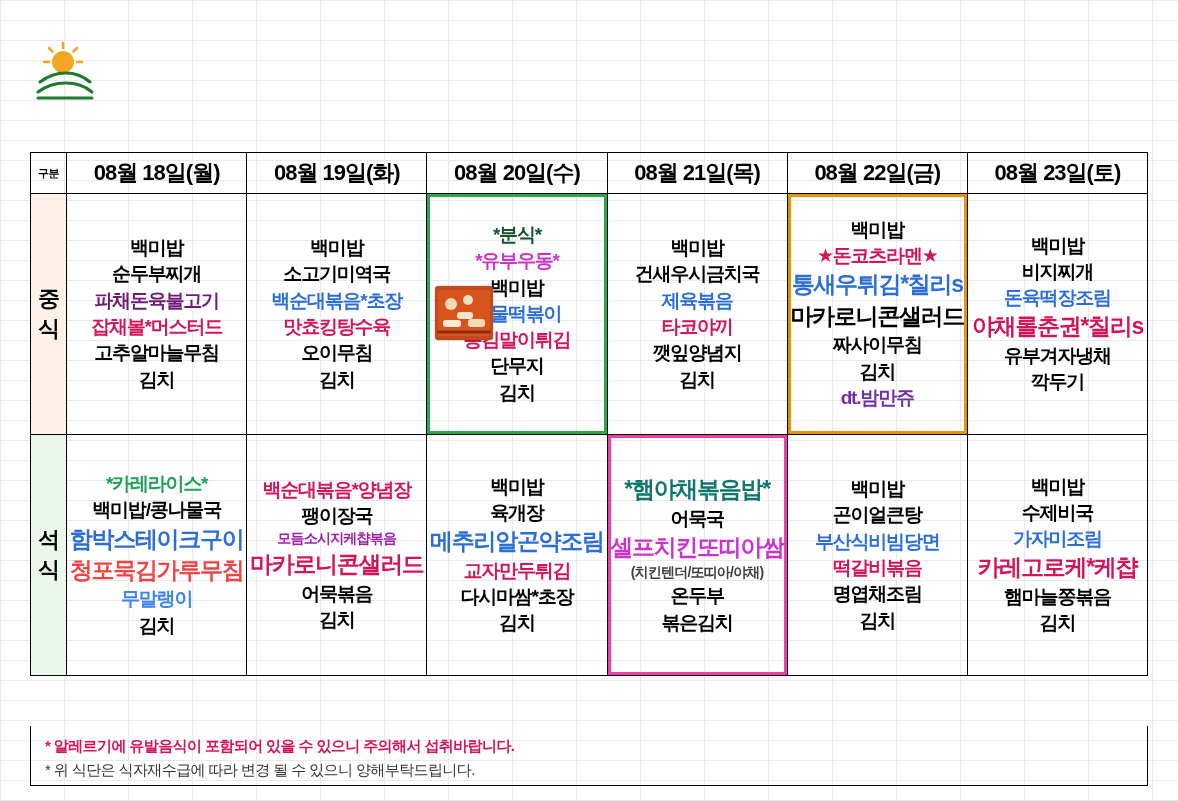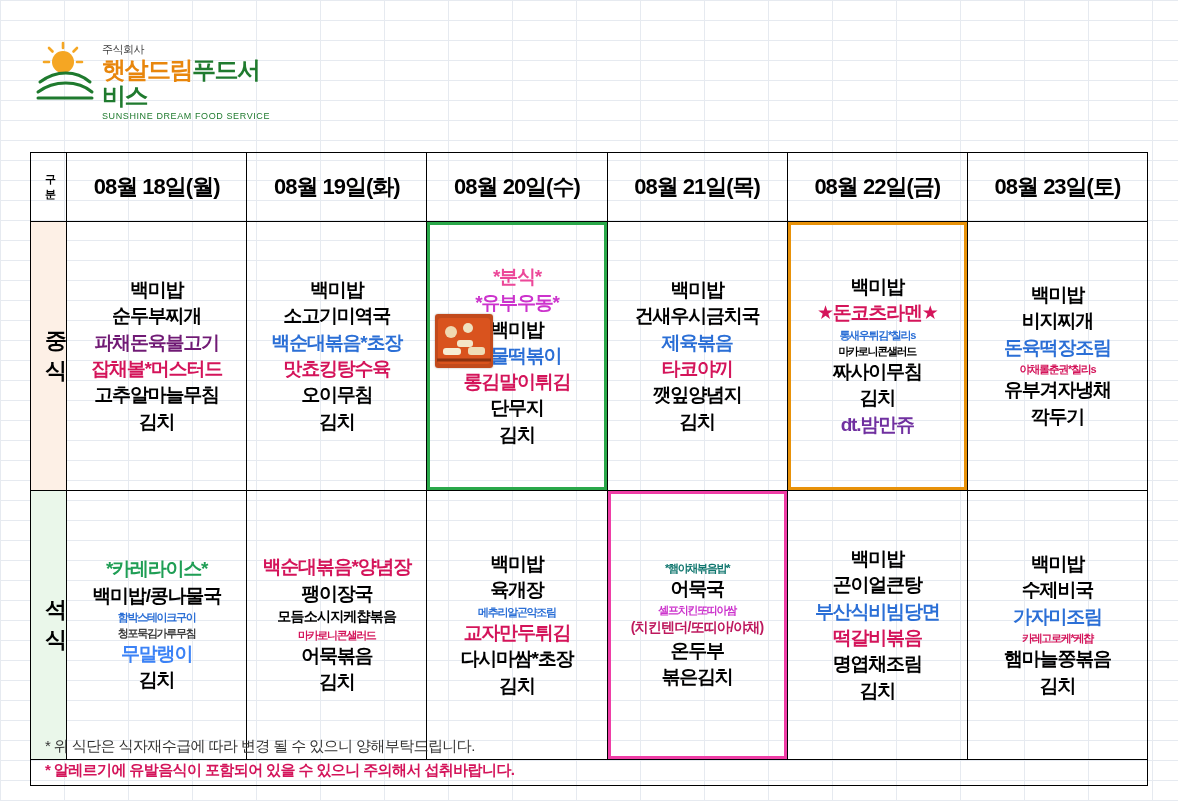--- a/index.html
+++ b/index.html
@@ -55,21 +55,21 @@
   table.menu{
     position:absolute;left:30px;top:152px;
     border-collapse:collapse;
     table-layout:fixed;
     width:1118px;
   }
   table.menu td, table.menu th{
     border:1px solid #000;
     text-align:center;
     vertical-align:middle;
-    padding:14px;
+    padding:0;
   }
   .col-label{width:36px;}
   .col-day{width:180px;}
 
   thead th{
     height:40px;
     font-size:22px;font-weight:bold;color:#000;
     letter-spacing:-1px;
   }
   thead th.gubun{
@@ -88,21 +88,21 @@
     position:relative;
   }
   td.cell .stack{
     display:flex;flex-direction:column;align-items:center;justify-content:flex-start;
     gap:2px;
   }
   .item{
     font-size:19px;font-weight:bold;letter-spacing:-1.2px;line-height:1.28;
     white-space:nowrap;
   }
-  .item.sm{font-size:11px;letter-spacing:-1.3px;}
+  .item.sm{font-size:23px;letter-spacing:-1.3px;}
   .item.xs{font-size:14px;letter-spacing:-0.8px;}
 
   
   td.hl-green{box-shadow:inset 0 0 0 3px #2aa84a;}
   td.hl-orange{box-shadow:inset 0 0 0 3px #e8920a;}
   td.hl-pink{box-shadow:inset 0 0 0 3px #ef3ea6;}
 
   
   .food-photo{
     position:absolute;left:8px;top:92px;width:58px;height:54px;
@@ -138,25 +138,20 @@
           <line x1="33" y1="7" x2="33" y2="12"></line>
           <line x1="19" y1="12" x2="22.5" y2="15.5"></line>
           <line x1="47" y1="12" x2="43.5" y2="15.5"></line>
           <line x1="14" y1="26" x2="19" y2="26"></line>
           <line x1="52" y1="26" x2="47" y2="26"></line>
         </g>
         <path d="M10 46 C26 34 46 34 60 46" stroke="#1f7a2e" stroke-width="3" fill="none" stroke-linecap="round"></path>
         <path d="M8 56 C24 44 48 44 62 56" stroke="#1f7a2e" stroke-width="3" fill="none" stroke-linecap="round"></path>
         <path d="M8 62 L62 62" stroke="#1f7a2e" stroke-width="3" fill="none" stroke-linecap="round"></path>
       </svg>
-      <div class="logo-text">
-        <div class="logo-corp">주식회사</div>
-        <div class="logo-main"><span class="o">햇살드림</span><span class="g">푸드</span><span class="g">서비스</span></div>
-        <div class="logo-sub">SUNSHINE DREAM FOOD SERVICE</div>
-      </div>
     </div>
   </div>
 
   <table class="menu">
     <colgroup>
       <col class="col-label">
       <col class="col-day">
         <col class="col-day">
         <col class="col-day">
       <col class="col-day">
@@ -205,21 +200,21 @@
                 <rect width="58" height="54" fill="#c24a1c"></rect>
                 <rect x="3" y="4" width="52" height="46" rx="3" fill="#d9531e"></rect>
                 <circle cx="16" cy="18" r="6" fill="#f0d8b0"></circle>
                 <circle cx="33" cy="14" r="5" fill="#efe2c0"></circle>
                 <rect x="22" y="26" width="16" height="7" rx="3" fill="#f3e6c8"></rect>
                 <rect x="8" y="34" width="18" height="7" rx="3" fill="#f6edd4"></rect>
                 <rect x="33" y="33" width="17" height="8" rx="3" fill="#efdcb6"></rect>
                 <path d="M2 46 L56 46" stroke="#8c3210" stroke-width="3"></path>
               </svg></div>
             <div class="stack">
-              <div class="item" style="color: #ec4899; text-align: right;">*분식*</div>
+              <div class="item" style="color: #14532d; text-align: right;">*분식*</div>
               <div class="item" style="color: rgb(204, 51, 204);">*유부우동*</div>
               <div class="item" style="color: rgb(0, 0, 0);">백미밥</div>
               <div class="item" style="color: rgb(43, 111, 214);">국물떡볶이</div>
               <div class="item" style="color: rgb(212, 20, 90);">롱김말이튀김</div>
               <div class="item" style="color: rgb(0, 0, 0);">단무지</div>
               <div class="item" style="color: rgb(0, 0, 0);">김치</div>
             </div>
           </td>
           <td class="cell">
             <div class="stack">
@@ -256,51 +251,51 @@
         <tr>
           <td class="meal-label dinner">
             <div>석</div>
             <div>식</div>
           </td>
           <td class="cell">
             <div class="stack">
               <div class="item" style="color: rgb(31, 158, 85);">*카레라이스*</div>
               <div class="item" style="color: rgb(0, 0, 0);">백미밥/콩나물국</div>
               <div class="item sm" style="color: rgb(43, 111, 214);">함박스테이크구이</div>
-              <div class="item sm" style="color: #404040;">청포묵김가루무침</div>
+              <div class="item sm" style="color: #ef4444;">청포묵김가루무침</div>
               <div class="item" style="color: #3b82f6;">무말랭이</div>
               <div class="item" style="color: rgb(0, 0, 0);">김치</div>
             </div>
           </td>
           <td class="cell">
             <div class="stack">
               <div class="item" style="color: rgb(212, 20, 90);">백순대볶음*양념장</div>
               <div class="item" style="color: rgb(0, 0, 0);">팽이장국</div>
-              <div class="item xs" style="color: #000000;">모듬소시지케챱볶음</div>
+              <div class="item xs" style="color: #a21caf;">모듬소시지케챱볶음</div>
               <div class="item sm" style="color: rgb(212, 20, 90);">마카로니콘샐러드</div>
               <div class="item" style="color: rgb(0, 0, 0);">어묵볶음</div>
               <div class="item" style="color: rgb(0, 0, 0);">김치</div>
             </div>
           </td>
           <td class="cell">
             <div class="stack">
               <div class="item" style="color: rgb(0, 0, 0);">백미밥</div>
               <div class="item" style="color: rgb(0, 0, 0);">육개장</div>
               <div class="item sm" style="color: rgb(43, 111, 214);">메추리알곤약조림</div>
               <div class="item" style="color: rgb(212, 20, 90); text-align: center;">교자만두튀김</div>
               <div class="item" style="color: rgb(0, 0, 0);">다시마쌈*초장</div>
               <div class="item" style="color: rgb(0, 0, 0);">김치</div>
             </div>
           </td>
           <td class="cell hl-pink">
             <div class="stack">
               <div class="item sm" style="color: #0f766e;">*햄야채볶음밥*</div>
               <div class="item" style="color: rgb(0, 0, 0);">어묵국</div>
               <div class="item sm" style="color: rgb(204, 51, 204);">셀프치킨또띠아쌈</div>
-              <div class="item xs" style="color: #be185d;">(치킨텐더/또띠아/야채)</div>
+              <div class="item xs" style="color: #404040;">(치킨텐더/또띠아/야채)</div>
               <div class="item" style="color: rgb(0, 0, 0);">온두부</div>
               <div class="item" style="color: rgb(0, 0, 0);">볶은김치</div>
             </div>
           </td>
           <td class="cell">
             <div class="stack">
               <div class="item" style="color: rgb(0, 0, 0);">백미밥</div>
               <div class="item" style="color: rgb(0, 0, 0);">곤이얼큰탕</div>
               <div class="item" style="color: rgb(43, 111, 214);">부산식비빔당면</div>
               <div class="item" style="color: rgb(212, 20, 90);">떡갈비볶음</div>
@@ -316,17 +311,17 @@
               <div class="item sm" style="color: rgb(212, 20, 90);">카레고로케*케챱</div>
               <div class="item" style="color: rgb(0, 0, 0);">햄마늘쫑볶음</div>
               <div class="item" style="color: rgb(0, 0, 0);">김치</div>
             </div>
           </td>
         </tr>
       </tbody>
   </table>
 
   <div class="notes">
+    <div class="note red">* 알레르기에 유발음식이 포함되어 있을 수 있으니 주의해서 섭취바랍니다.</div>
     <div class="note dark">* 위 식단은 식자재수급에 따라 변경 될 수 있으니 양해부탁드립니다.</div>
-    <div class="note red">* 알레르기에 유발음식이 포함되어 있을 수 있으니 주의해서 섭취바랍니다.</div>
   </div>
 
 </div>
 
 </body></html>

